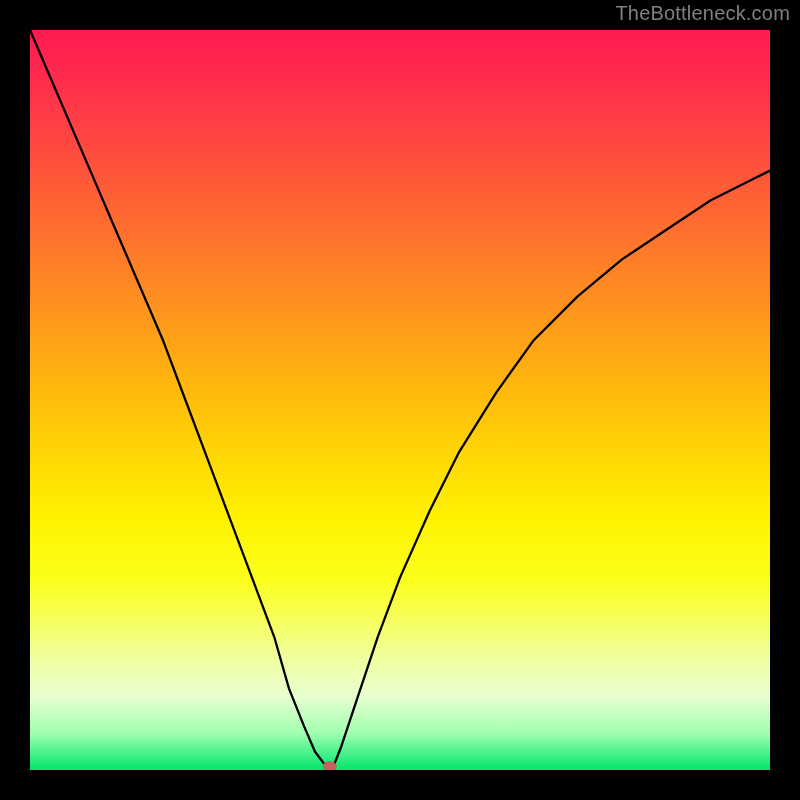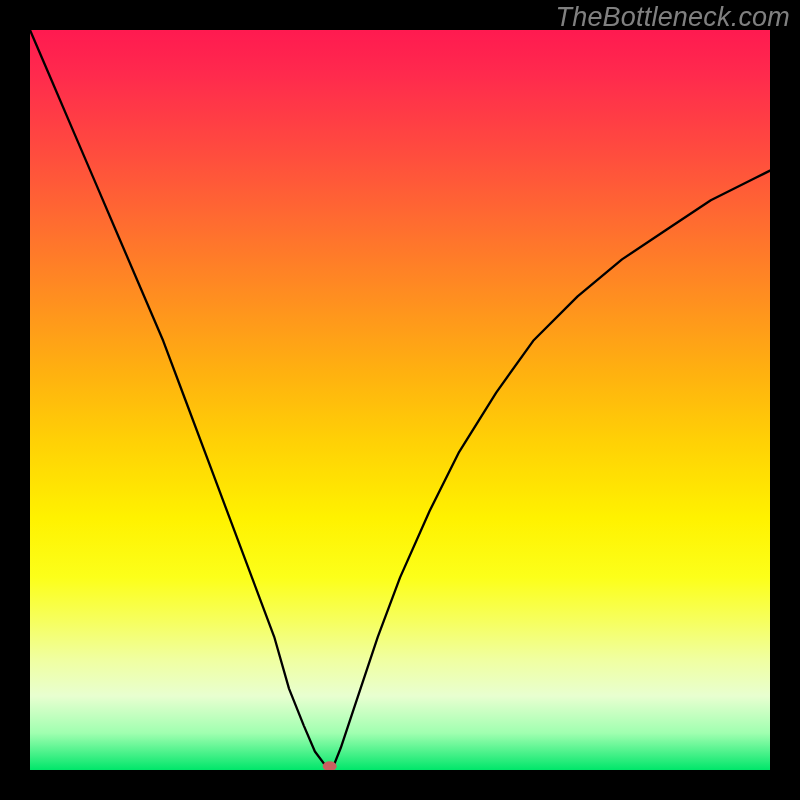--- a/index.html
+++ b/index.html
@@ -15,25 +15,24 @@
     position: relative;
     width: 800px;
     height: 800px;
     background: #000;
   }
   .watermark {
     position: absolute;
     top: 2px;
     right: 10px;
     color: #808080;
-    font-size: 27px;
+    font-size: 20px;
     font-weight: 400;
     letter-spacing: 0.2px;
     z-index: 5;
-    font-style: italic;
   }
   .plot-area {
     position: absolute;
     left: 30px;
     top: 30px;
     width: 740px;
     height: 740px;
     overflow: hidden;
   }
   

